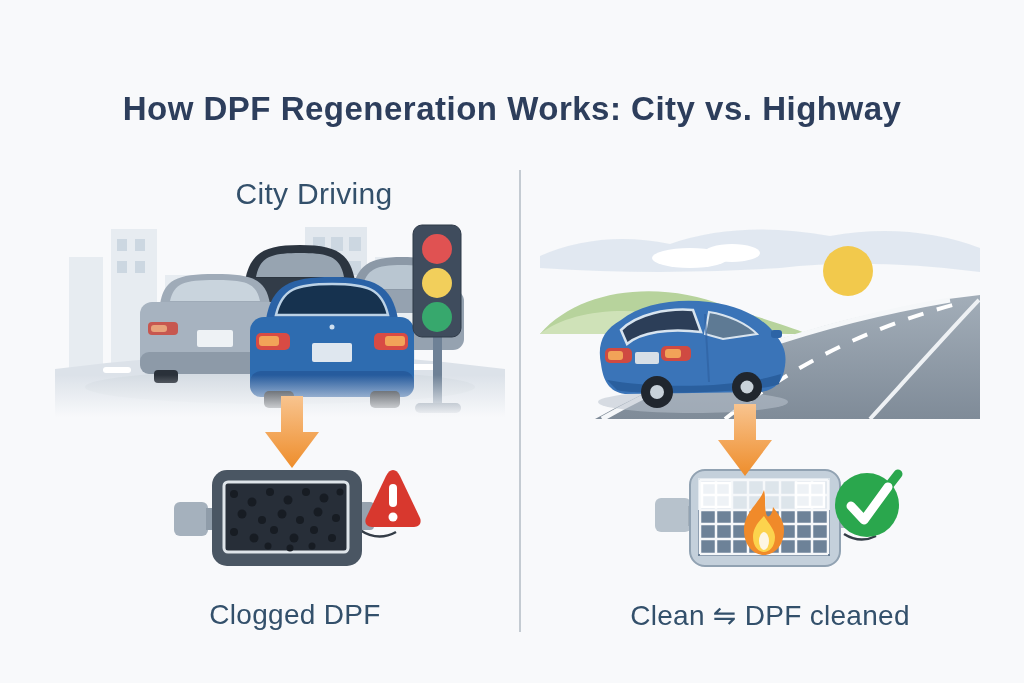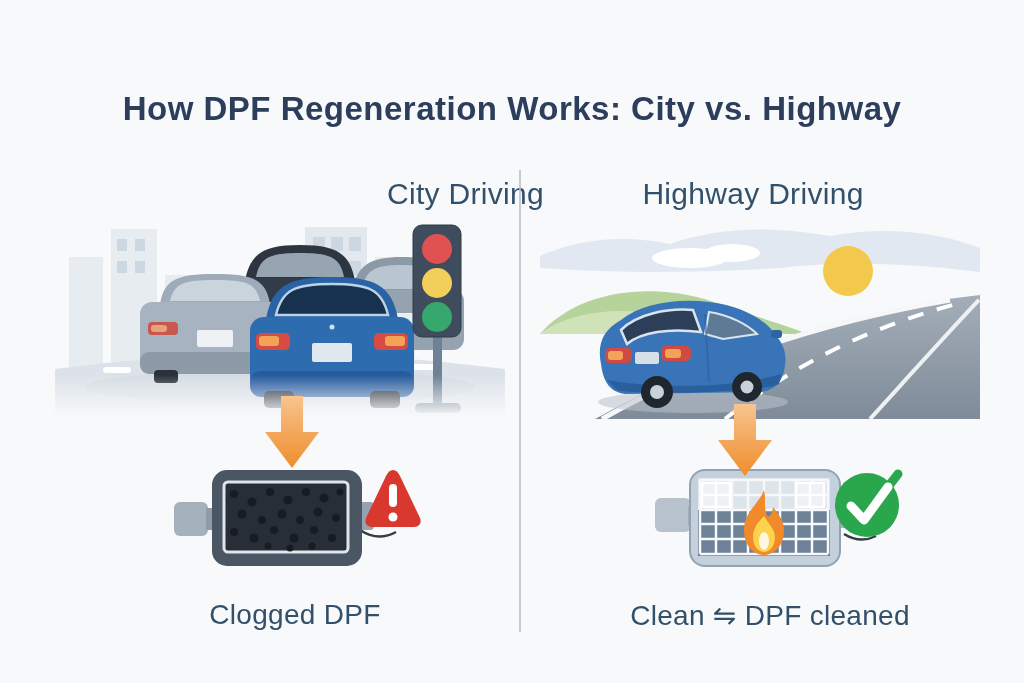--- a/index.html
+++ b/index.html
@@ -8,21 +8,21 @@
     background:#f8f9fb;font-family:"Liberation Sans",sans-serif;margin-top:24px;
   }
   .title{
     position:absolute;top:66px;left:0;width:1024px;text-align:center;
     font-size:33px;font-weight:700;color:#2d3e5c;letter-spacing:.5px;
   }
   .heading{
     position:absolute;top:153px;font-size:30px;font-weight:500;
     color:#33506b;text-align:center;letter-spacing:.3px;
   }
-  .heading.city{left:60px;width:484px;text-align:right;}
+  .heading.city{left:72px;width:484px;}
   .heading.highway{left:533px;width:440px;}
   .caption{
     position:absolute;top:575px;font-size:28px;font-weight:500;
     color:#33506b;text-align:center;letter-spacing:.3px;
   }
   .caption.city{left:55px;width:480px;}
   .caption.highway{left:540px;width:460px;}
   .divider{
     position:absolute;left:519px;top:146px;width:2px;height:462px;
     background:#b6bfc8;opacity:.8;
@@ -39,21 +39,20 @@
   svg{display:block;}
 </style>
 </head>
 <body>
 
 <div class="canvas">
 
   <div class="title">How DPF Regeneration Works: City vs. Highway</div>
 
   <div class="heading city">City Driving</div>
-  <div class="heading highway">Highway Driving</div>
 
   <div class="divider"></div>
 
   <svg class="scene city" viewBox="0 0 450 200">
     <defs>
       <linearGradient id="fadeW" x1="0" y1="0" x2="0" y2="1">
         <stop offset="0" stop-color="#f8f9fb" stop-opacity="0"></stop>
         <stop offset="1" stop-color="#f8f9fb" stop-opacity="1"></stop>
       </linearGradient>
     </defs>

